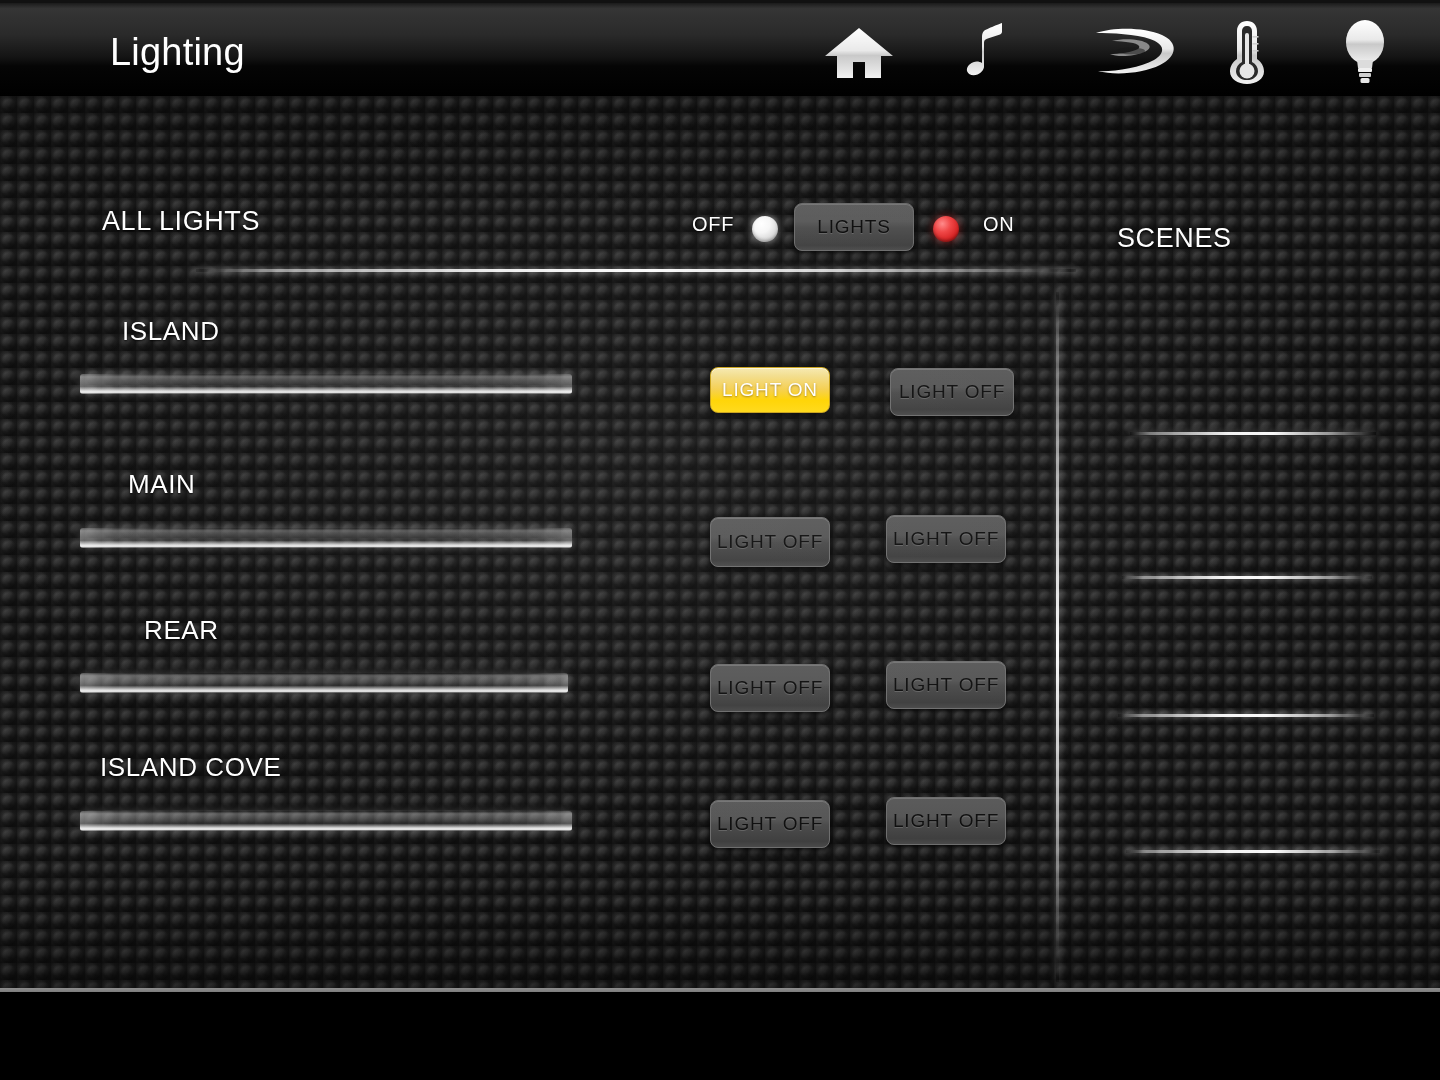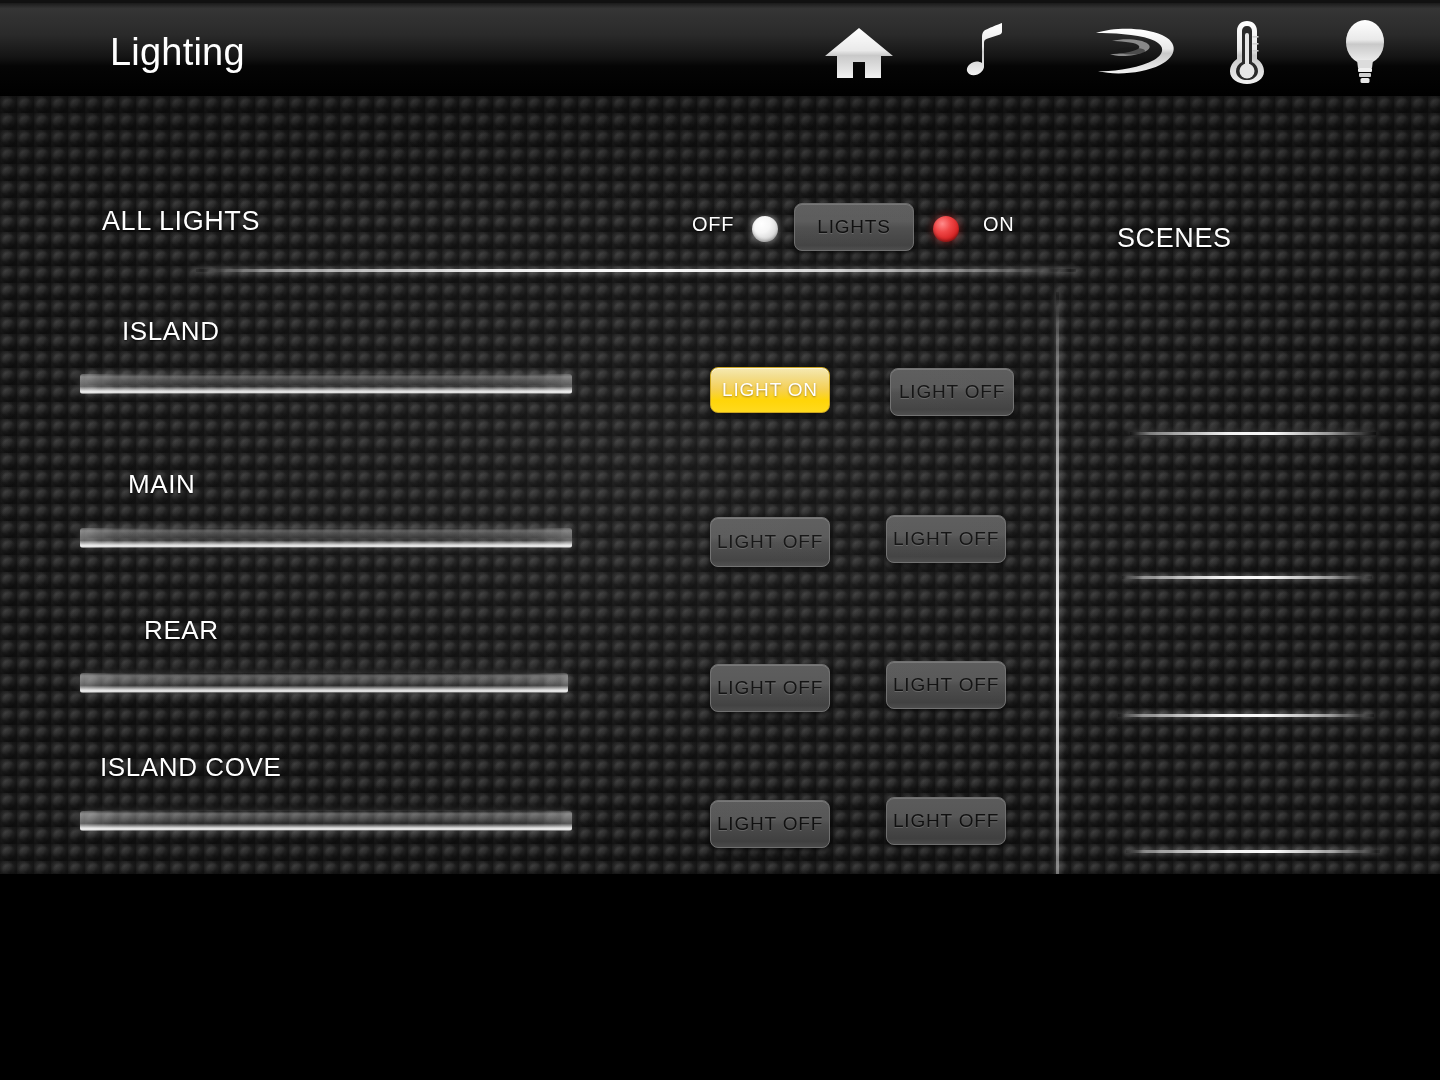--- a/index.html
+++ b/index.html
@@ -9,21 +9,21 @@
     background: #000;
   }
   body {
     font-family: "Liberation Sans", sans-serif;
     -webkit-font-smoothing: antialiased;
   }
 
   #screen {
     position: relative;
     width: 1440px;
-    height: 874px;
+    height: 992px;
     overflow: hidden;
     background: #000;
   }
 
   
   #header {
     position: absolute;
     left: 0; top: 0;
     width: 1440px;
     height: 96px;

